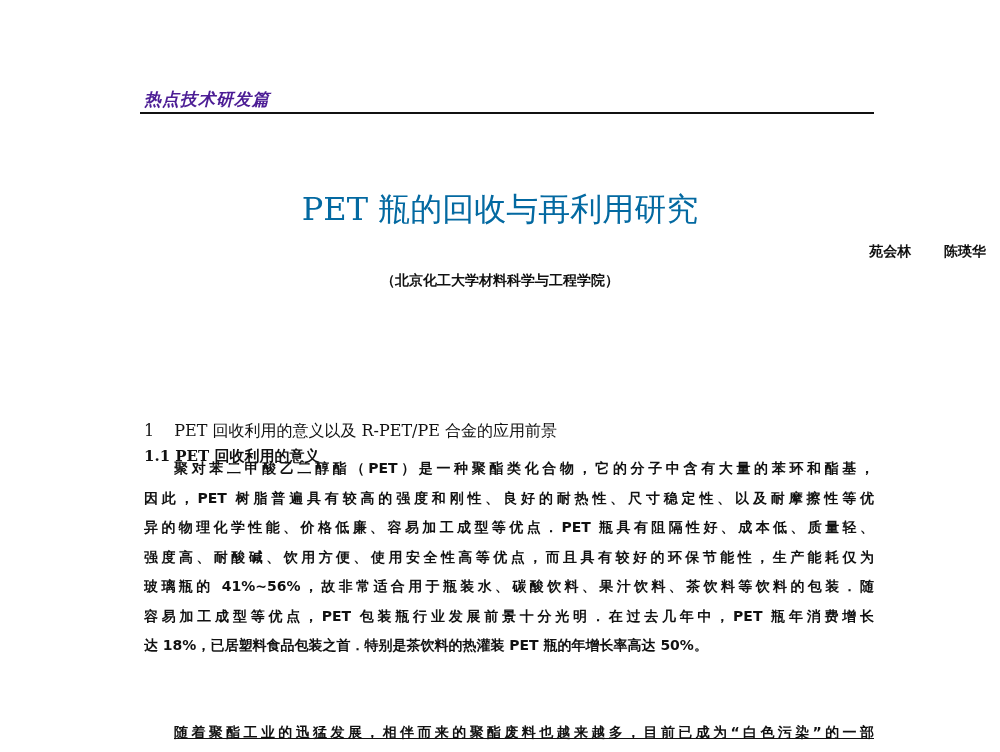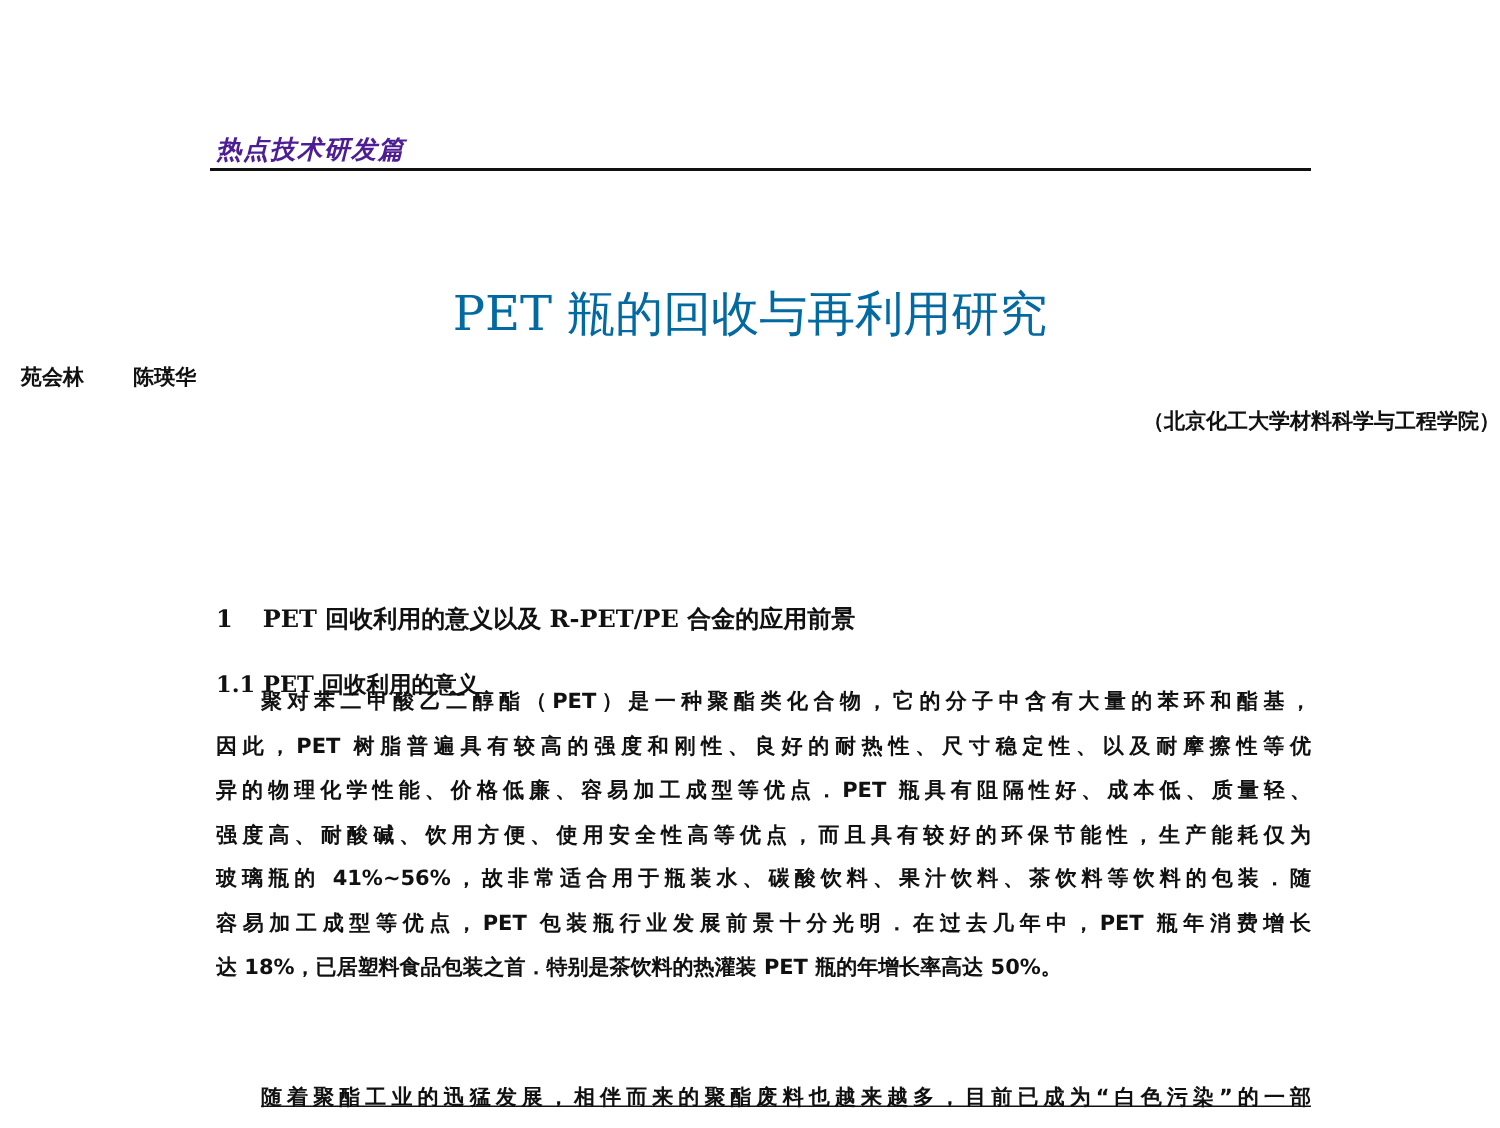--- a/index.html
+++ b/index.html
@@ -1,23 +1,23 @@
 <!DOCTYPE html>
 <html><head>
   <meta charset="utf-8">
   <style>
     html, body { margin:0; padding:0; background:#ffffff; }
     body { width:1000px; height:752px; position:relative; overflow:hidden; color:#111; font-family:"DejaVu Serif", serif; }
     .header-title { position:absolute; left:144px; top:88px; font-family:"DejaVu Serif", serif; font-style:italic; font-weight:bold; font-size:17px; letter-spacing:1px; color:#4c1d95; }
     .header-rule { position:absolute; left:140px; top:112px; width:734px; height:2px; background:#111; }
     .title { position:absolute; left:0; width:1000px; top:188px; text-align:center; font-family:"DejaVu Serif", serif; font-size:32px; color:#0369a1; }
-    .authors { position:absolute; left:0; width:1000px; top:243px; text-align:left; font-family:"DejaVu Sans", sans-serif; font-weight:bold; font-size:14px; }
+    .authors { position:absolute; left:0; width:1000px; top:243px; text-align:right; font-family:"DejaVu Sans", sans-serif; font-weight:bold; font-size:14px; }
     .authors span { margin:0 14px; }
-    .affil { position:absolute; left:0; width:1000px; top:272px; text-align:right; font-family:"DejaVu Sans", sans-serif; font-weight:bold; font-size:14px; }
-    .h1 { position:absolute; left:144px; top:403px; font-family:"DejaVu Serif", serif; font-weight:bold; font-size:16px; }
+    .affil { position:absolute; left:0; width:1000px; top:272px; text-align:center; font-family:"DejaVu Sans", sans-serif; font-weight:bold; font-size:14px; }
+    .h1 { position:absolute; left:144px; top:421px; font-family:"DejaVu Serif", serif; font-weight:normal; font-size:16px; }
     .h1 .num { margin-right:20px; }
     .h2 { position:absolute; left:144px; top:447px; font-family:"DejaVu Serif", serif; font-weight:bold; font-size:15px;text-align:right; }
     .para { position:absolute; left:144px; width:730px; font-family:"DejaVu Sans", sans-serif; font-weight:bold; font-size:14px; }
     .line { height:29.5px; line-height:29.5px; white-space:nowrap; overflow:hidden; text-align:justify; text-align-last:justify; }
     .line.indent { padding-left:30px; }
     .line.last { text-align-last:left; }
     .p1 { top:454px; }
     .p2 { top:718px;text-decoration:underline; }
   </style>
 </head>

